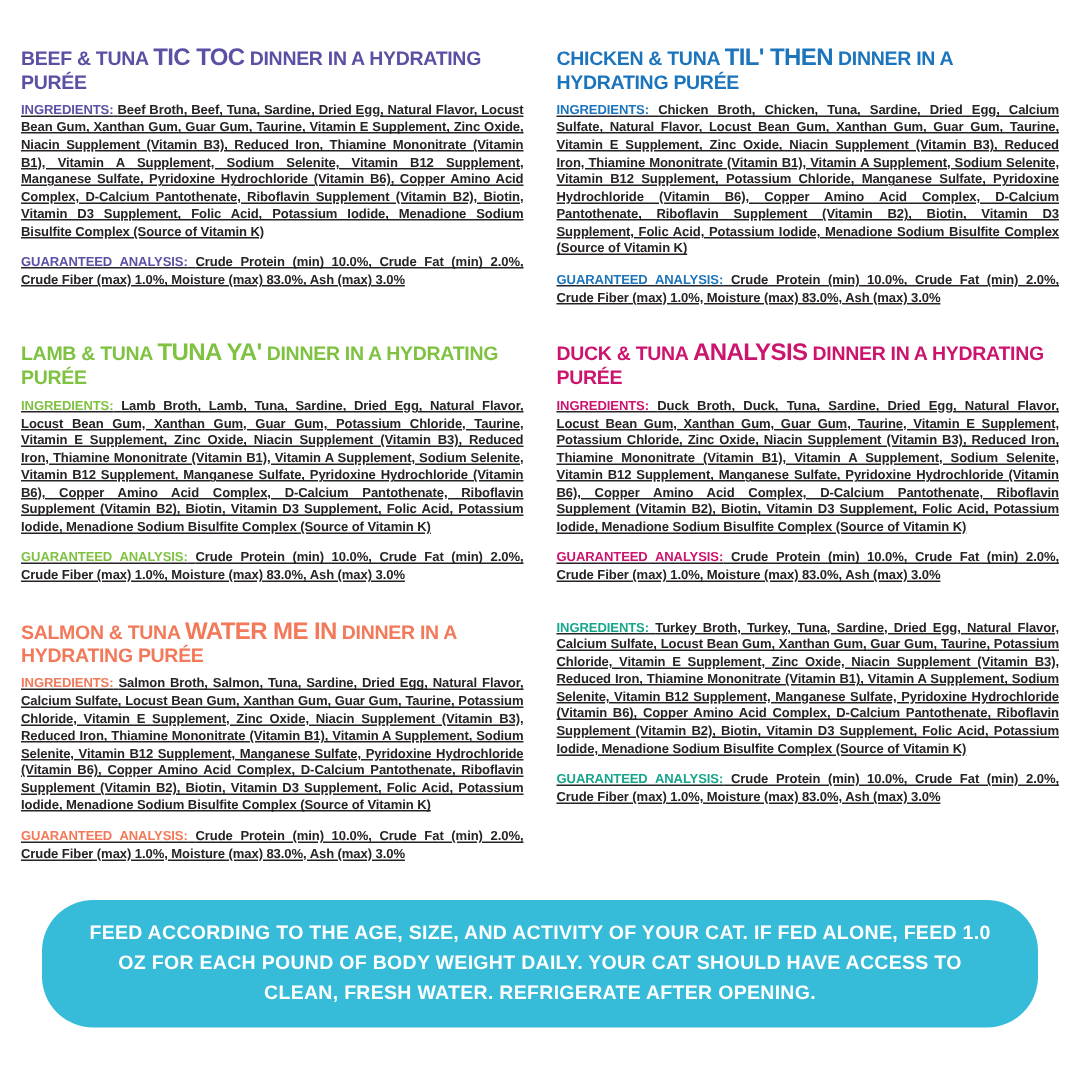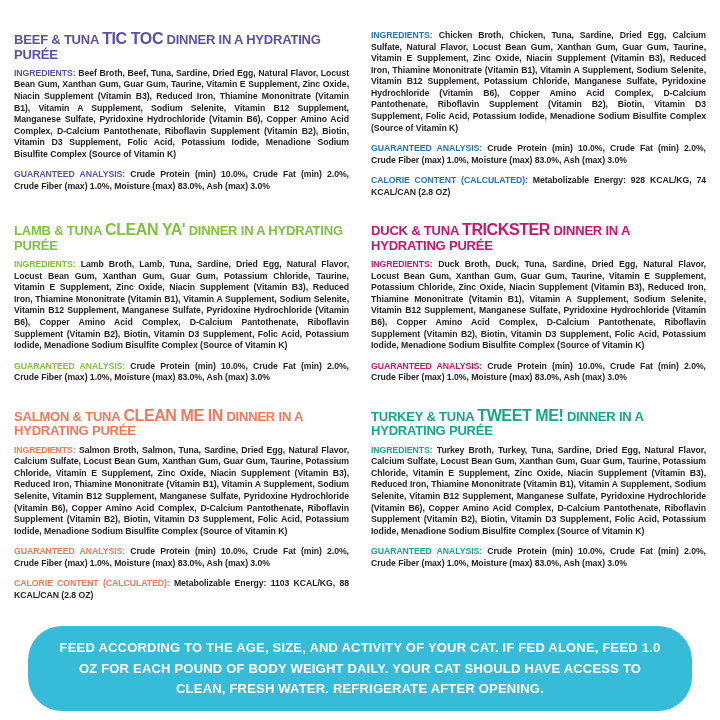--- a/index.html
+++ b/index.html
@@ -34,20 +34,21 @@
     letter-spacing: -0.4px;
   }
   .sec {
     margin: 0 0 9px 0;
     font-size: 8.7px;
     font-weight: 700;
     line-height: 1.33;
     letter-spacing: -0.05px;
     text-align: justify;
     color: #262226;
+    text-decoration: underline;
   }
   .sec .lbl { color: var(--accent); }
   .banner {
     --accent: #36BCD9;
     box-sizing: border-box;
     width: 664px;
     margin: 16px auto 0 auto;
     background: var(--accent);
     border-radius: 34px;
     padding: 12px 30px;
@@ -64,45 +65,43 @@
 
 <div class="sheet">
 
   <section class="panel" style="--accent: #5A50A4;">
     <h2><span>BEEF &amp; TUNA</span> <span class="pname">TIC TOC</span> <span>DINNER IN A HYDRATING PURÉE</span></h2>
     <p class="sec"><span class="lbl">INGREDIENTS:</span> <span>Beef Broth, Beef, Tuna, Sardine, Dried Egg, Natural Flavor, Locust Bean Gum, Xanthan Gum, Guar Gum, Taurine, Vitamin E Supplement, Zinc Oxide, Niacin Supplement (Vitamin B3), Reduced Iron, Thiamine Mononitrate (Vitamin B1), Vitamin A Supplement, Sodium Selenite, Vitamin B12 Supplement, Manganese Sulfate, Pyridoxine Hydrochloride (Vitamin B6), Copper Amino Acid Complex, D-Calcium Pantothenate, Riboflavin Supplement (Vitamin B2), Biotin, Vitamin D3 Supplement, Folic Acid, Potassium Iodide, Menadione Sodium Bisulfite Complex (Source of Vitamin K)</span></p>
     <p class="sec"><span class="lbl">GUARANTEED ANALYSIS:</span> <span>Crude Protein (min) 10.0%, Crude Fat (min) 2.0%, Crude Fiber (max) 1.0%, Moisture (max) 83.0%, Ash (max) 3.0%</span></p>
   </section>
 
   <section class="panel" style="--accent: #1C75BC;">
+    <h2><span>CHICKEN &amp; TUNA</span> <span class="pname">TIL' THEN</span> <span>DINNER IN A HYDRATING PURÉE</span></h2>
     <p class="sec"><span class="lbl">INGREDIENTS:</span> <span>Chicken Broth, Chicken, Tuna, Sardine, Dried Egg, Calcium Sulfate, Natural Flavor, Locust Bean Gum, Xanthan Gum, Guar Gum, Taurine, Vitamin E Supplement, Zinc Oxide, Niacin Supplement (Vitamin B3), Reduced Iron, Thiamine Mononitrate (Vitamin B1), Vitamin A Supplement, Sodium Selenite, Vitamin B12 Supplement, Potassium Chloride, Manganese Sulfate, Pyridoxine Hydrochloride (Vitamin B6), Copper Amino Acid Complex, D-Calcium Pantothenate, Riboflavin Supplement (Vitamin B2), Biotin, Vitamin D3 Supplement, Folic Acid, Potassium Iodide, Menadione Sodium Bisulfite Complex (Source of Vitamin K)</span></p>
     <p class="sec"><span class="lbl">GUARANTEED ANALYSIS:</span> <span>Crude Protein (min) 10.0%, Crude Fat (min) 2.0%, Crude Fiber (max) 1.0%, Moisture (max) 83.0%, Ash (max) 3.0%</span></p>
-    <p class="sec"><span class="lbl">CALORIE CONTENT (CALCULATED):</span> <span>Metabolizable Energy: 928 KCAL/KG, 74 KCAL/CAN (2.8 OZ)</span></p>
   </section>
 
   <section class="panel" style="--accent: #7FC241;">
-    <h2><span>LAMB &amp; TUNA</span> <span class="pname">CLEAN YA'</span> <span>DINNER IN A HYDRATING PURÉE</span></h2>
+    <h2><span>LAMB &amp; TUNA</span> <span class="pname">TUNA YA'</span> <span>DINNER IN A HYDRATING PURÉE</span></h2>
     <p class="sec"><span class="lbl">INGREDIENTS:</span> <span>Lamb Broth, Lamb, Tuna, Sardine, Dried Egg, Natural Flavor, Locust Bean Gum, Xanthan Gum, Guar Gum, Potassium Chloride, Taurine, Vitamin E Supplement, Zinc Oxide, Niacin Supplement (Vitamin B3), Reduced Iron, Thiamine Mononitrate (Vitamin B1), Vitamin A Supplement, Sodium Selenite, Vitamin B12 Supplement, Manganese Sulfate, Pyridoxine Hydrochloride (Vitamin B6), Copper Amino Acid Complex, D-Calcium Pantothenate, Riboflavin Supplement (Vitamin B2), Biotin, Vitamin D3 Supplement, Folic Acid, Potassium Iodide, Menadione Sodium Bisulfite Complex (Source of Vitamin K)</span></p>
     <p class="sec"><span class="lbl">GUARANTEED ANALYSIS:</span> <span>Crude Protein (min) 10.0%, Crude Fat (min) 2.0%, Crude Fiber (max) 1.0%, Moisture (max) 83.0%, Ash (max) 3.0%</span></p>
   </section>
 
   <section class="panel" style="--accent: #CC146E;">
-    <h2><span>DUCK &amp; TUNA</span> <span class="pname">TRICKSTER</span> <span>DINNER IN A HYDRATING PURÉE</span></h2>
+    <h2><span>DUCK &amp; TUNA</span> <span class="pname">ANALYSIS</span> <span>DINNER IN A HYDRATING PURÉE</span></h2>
     <p class="sec"><span class="lbl">INGREDIENTS:</span> <span>Duck Broth, Duck, Tuna, Sardine, Dried Egg, Natural Flavor, Locust Bean Gum, Xanthan Gum, Guar Gum, Taurine, Vitamin E Supplement, Potassium Chloride, Zinc Oxide, Niacin Supplement (Vitamin B3), Reduced Iron, Thiamine Mononitrate (Vitamin B1), Vitamin A Supplement, Sodium Selenite, Vitamin B12 Supplement, Manganese Sulfate, Pyridoxine Hydrochloride (Vitamin B6), Copper Amino Acid Complex, D-Calcium Pantothenate, Riboflavin Supplement (Vitamin B2), Biotin, Vitamin D3 Supplement, Folic Acid, Potassium Iodide, Menadione Sodium Bisulfite Complex (Source of Vitamin K)</span></p>
     <p class="sec"><span class="lbl">GUARANTEED ANALYSIS:</span> <span>Crude Protein (min) 10.0%, Crude Fat (min) 2.0%, Crude Fiber (max) 1.0%, Moisture (max) 83.0%, Ash (max) 3.0%</span></p>
   </section>
 
   <section class="panel" style="--accent: #F2795A;">
-    <h2><span>SALMON &amp; TUNA</span> <span class="pname">CLEAN ME IN</span> <span>DINNER IN A HYDRATING PURÉE</span></h2>
+    <h2><span>SALMON &amp; TUNA</span> <span class="pname">WATER ME IN</span> <span>DINNER IN A HYDRATING PURÉE</span></h2>
     <p class="sec"><span class="lbl">INGREDIENTS:</span> <span>Salmon Broth, Salmon, Tuna, Sardine, Dried Egg, Natural Flavor, Calcium Sulfate, Locust Bean Gum, Xanthan Gum, Guar Gum, Taurine, Potassium Chloride, Vitamin E Supplement, Zinc Oxide, Niacin Supplement (Vitamin B3), Reduced Iron, Thiamine Mononitrate (Vitamin B1), Vitamin A Supplement, Sodium Selenite, Vitamin B12 Supplement, Manganese Sulfate, Pyridoxine Hydrochloride (Vitamin B6), Copper Amino Acid Complex, D-Calcium Pantothenate, Riboflavin Supplement (Vitamin B2), Biotin, Vitamin D3 Supplement, Folic Acid, Potassium Iodide, Menadione Sodium Bisulfite Complex (Source of Vitamin K)</span></p>
     <p class="sec"><span class="lbl">GUARANTEED ANALYSIS:</span> <span>Crude Protein (min) 10.0%, Crude Fat (min) 2.0%, Crude Fiber (max) 1.0%, Moisture (max) 83.0%, Ash (max) 3.0%</span></p>
-    <p class="sec"><span class="lbl">CALORIE CONTENT (CALCULATED):</span> <span>Metabolizable Energy: 1103 KCAL/KG, 88 KCAL/CAN (2.8 OZ)</span></p>
   </section>
 
   <section class="panel" style="--accent: #17A68B;">
-    <h2><span>TURKEY &amp; TUNA</span> <span class="pname">TWEET ME!</span> <span>DINNER IN A HYDRATING PURÉE</span></h2>
     <p class="sec"><span class="lbl">INGREDIENTS:</span> <span>Turkey Broth, Turkey, Tuna, Sardine, Dried Egg, Natural Flavor, Calcium Sulfate, Locust Bean Gum, Xanthan Gum, Guar Gum, Taurine, Potassium Chloride, Vitamin E Supplement, Zinc Oxide, Niacin Supplement (Vitamin B3), Reduced Iron, Thiamine Mononitrate (Vitamin B1), Vitamin A Supplement, Sodium Selenite, Vitamin B12 Supplement, Manganese Sulfate, Pyridoxine Hydrochloride (Vitamin B6), Copper Amino Acid Complex, D-Calcium Pantothenate, Riboflavin Supplement (Vitamin B2), Biotin, Vitamin D3 Supplement, Folic Acid, Potassium Iodide, Menadione Sodium Bisulfite Complex (Source of Vitamin K)</span></p>
     <p class="sec"><span class="lbl">GUARANTEED ANALYSIS:</span> <span>Crude Protein (min) 10.0%, Crude Fat (min) 2.0%, Crude Fiber (max) 1.0%, Moisture (max) 83.0%, Ash (max) 3.0%</span></p>
   </section>
 
 </div>
 
 <div class="banner" style="--accent: #36BCD9;">FEED ACCORDING TO THE AGE, SIZE, AND ACTIVITY OF YOUR CAT. IF FED ALONE, FEED 1.0 OZ FOR EACH POUND OF BODY WEIGHT DAILY. YOUR CAT SHOULD HAVE ACCESS TO CLEAN, FRESH WATER. REFRIGERATE AFTER OPENING.</div>
 
 </body></html>

